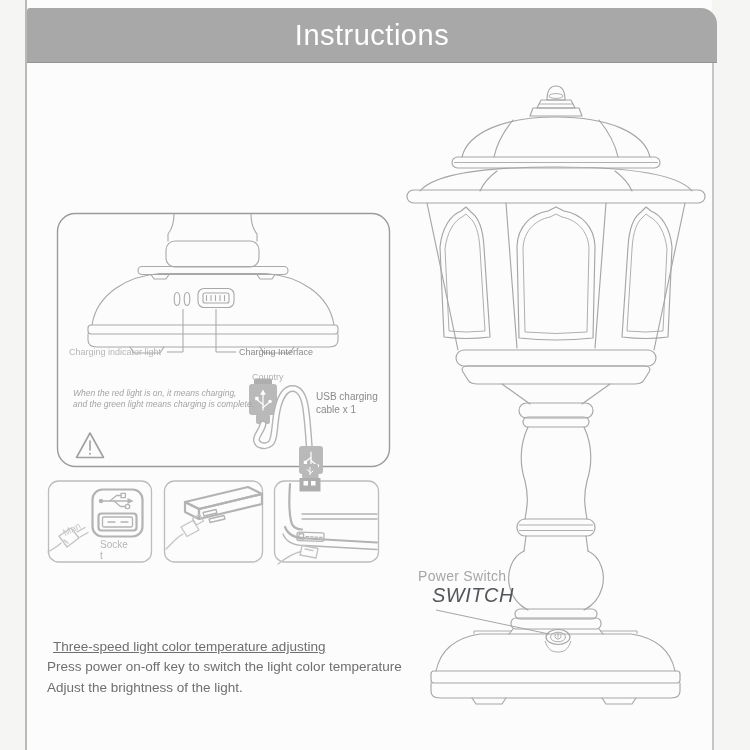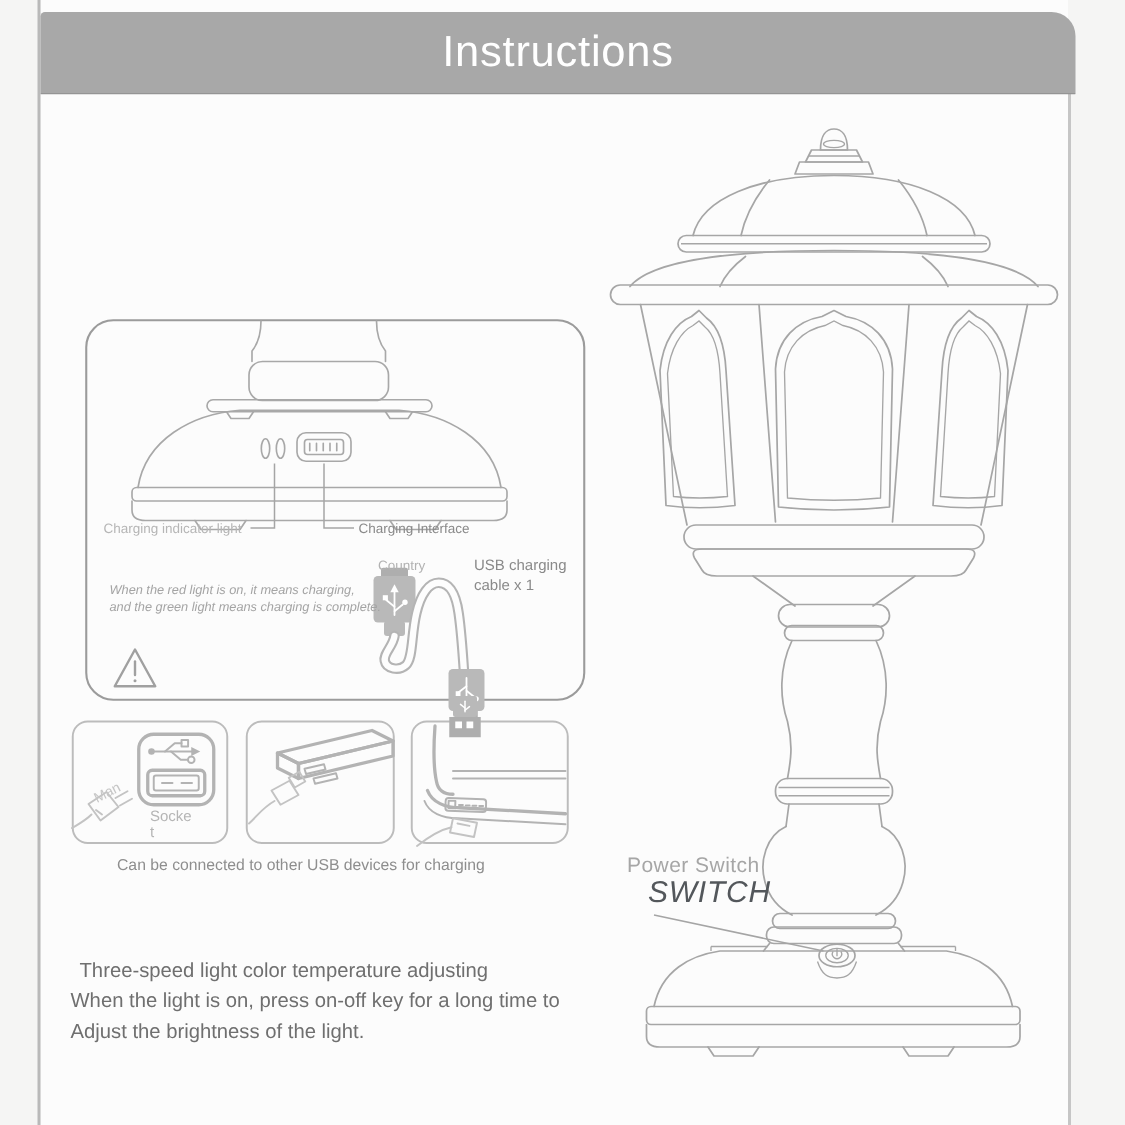--- a/index.html
+++ b/index.html
@@ -39,28 +39,28 @@
   .L{fill:none;stroke:#a6a6a6;stroke-width:1.15;stroke-linecap:round;stroke-linejoin:round;}
   .Lthin{fill:none;stroke:#a6a6a6;stroke-width:0.9;}
 
   
   .lbl{position:absolute;white-space:nowrap;}
   .lbl-indicator{left:69px;top:347px;font-size:9px;color:#b6b6b6;}
   .lbl-interface{left:239px;top:347px;font-size:9px;color:#8a8a8a;}
   .note{position:absolute;left:73px;top:388px;font-size:8.5px;line-height:10.5px;color:#a4a4a4;font-style:italic;}
   .warn-text{position:absolute;left:112px;top:429px;width:212px;font-size:11.5px;line-height:14.5px;color:#c3c3c3;white-space:normal;}
   .lbl-country{left:252px;top:372px;font-size:9px;color:#b2b2b2;}
-  .lbl-cable{position:absolute;left:316px;top:372px;width:66px;font-size:10px;line-height:12.5px;color:#8a8a8a;}
+  .lbl-cable{position:absolute;left:316px;top:391px;width:66px;font-size:10px;line-height:12.5px;color:#8a8a8a;}
   .lbl-man{left:66px;top:527px;font-size:9.5px;color:#c6c6c6;transform:rotate(-27deg);transform-origin:left bottom;}
   .lbl-socket{position:absolute;left:100px;top:539px;width:29px;font-size:10px;line-height:11px;color:#b5b5b5;word-break:break-all;}
   .caption{position:absolute;left:78px;top:571px;font-size:10.5px;color:#8e8e8e;white-space:nowrap;}
   .lbl-power-switch{left:418px;top:568px;font-size:14px;color:#a6a6a6;letter-spacing:.3px;}
   .lbl-switch{left:432px;top:584px;font-size:20px;color:#53575b;letter-spacing:.5px;font-style:italic;}
   .footer-notes{position:absolute;left:47px;top:637px;width:430px;font-size:13.5px;line-height:20.4px;color:#6f6f6f;}
-  .footer-notes .fl1{padding-left:6px;}
+  .footer-notes .fl1{padding-left:6px;text-decoration:underline;}
 </style>
 </head>
 <body>
 
 <div class="stage">
   <div class="content-bg"></div>
   <div class="edge-left"></div>
   <div class="edge-right"></div>
 
   <div class="header">
@@ -252,23 +252,22 @@
   <div class="lbl lbl-interface">Charging Interface</div>
   <div class="note">
     <div>When the red light is on, it means charging,</div>
     <div>and the green light means charging is complete.</div>
   </div>
   <div class="lbl lbl-country">Country</div>
   <div class="lbl-cable">USB charging cable x 1</div>
 
   <div class="lbl lbl-man">Man</div>
   <div class="lbl-socket">Socket</div>
-  <div class="caption">Can be connected to other USB devices for charging</div>
 
   <div class="lbl lbl-power-switch">Power Switch</div>
   <div class="lbl lbl-switch">SWITCH</div>
 
   <div class="footer-notes">
     <div class="fl1">Three-speed light color temperature adjusting</div>
-    <div>When the light is on, press on-off key for a long time to</div>
+    <div>Press power on-off key to switch the light color temperature</div>
     <div>Adjust the brightness of the light.</div>
   </div>
 </div>
 
 </body></html>

